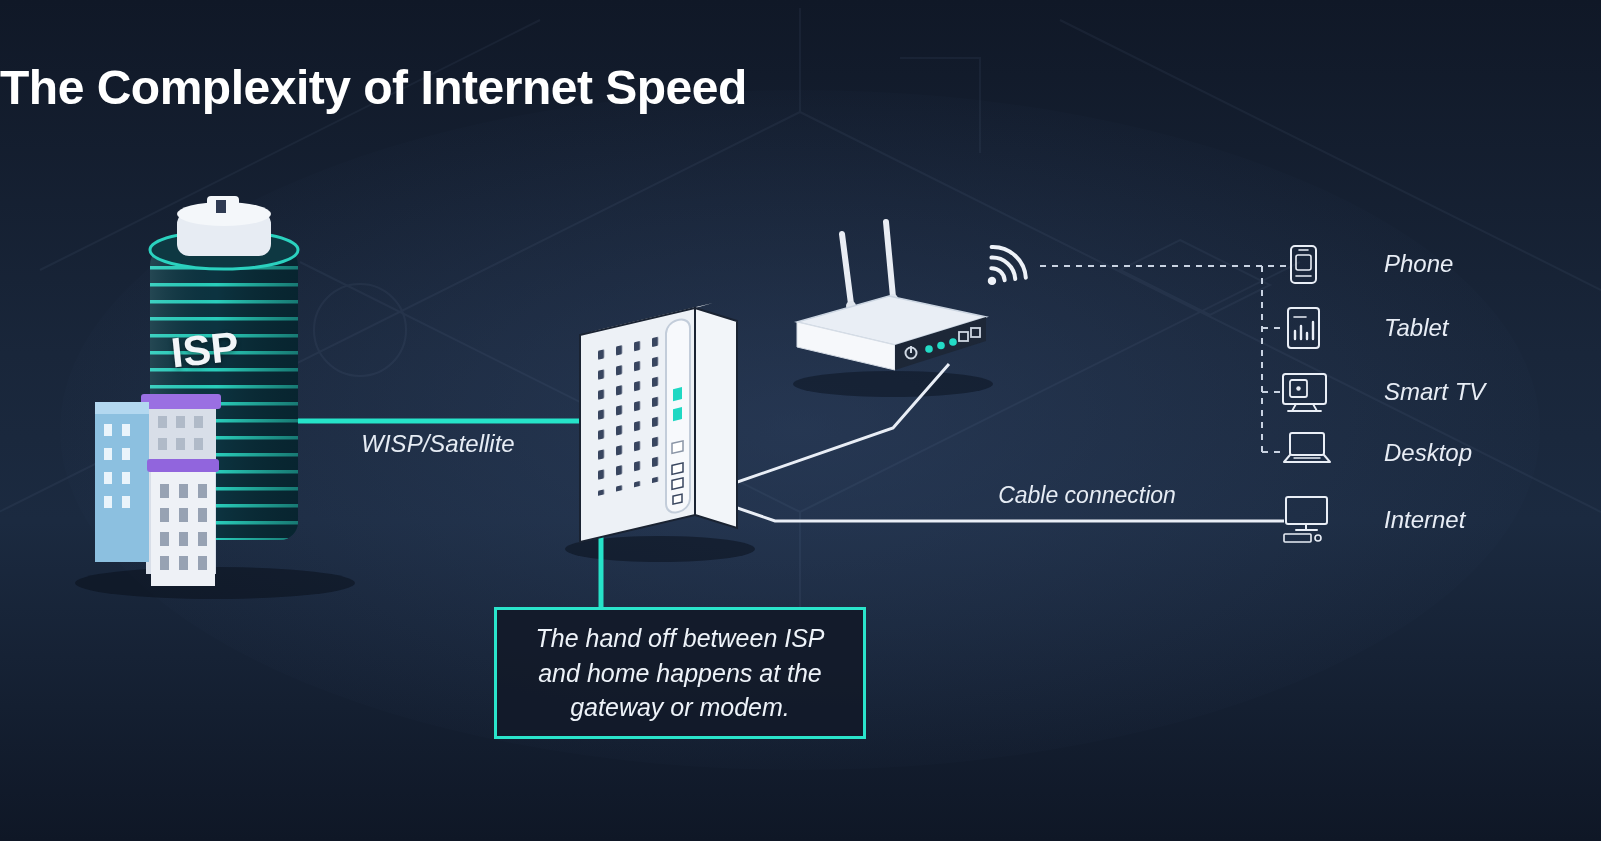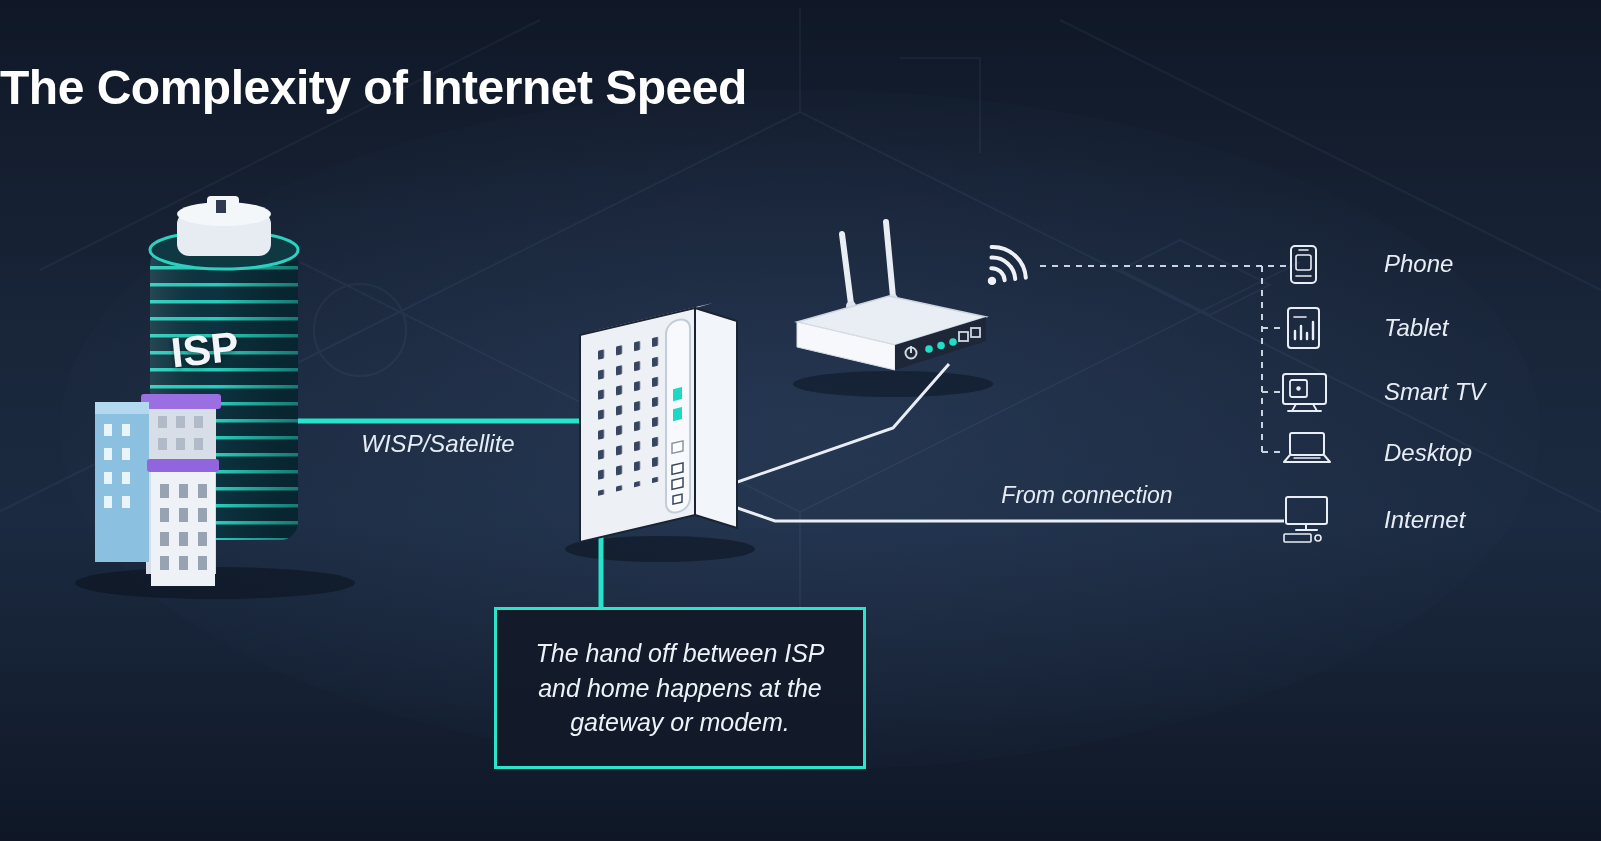--- a/index.html
+++ b/index.html
@@ -15,21 +15,21 @@
   .isp-label{left:146px;top:326px;width:118px;text-align:center;font-size:42px;font-weight:700;color:#f2f5f8;
     transform:rotate(-6deg);text-shadow:0 2px 5px rgba(0,0,0,.45);}
   .conn-label{width:248px;text-align:center;font-size:24px;font-style:italic;font-weight:300;color:#e6ecf4;}
   .conn1{left:314px;top:378px;}
   .conn2{left:314px;top:430px;}
   .wifi-label{left:1028px;top:228px;width:224px;text-align:center;font-size:23px;font-style:italic;font-weight:300;color:#e6ecf4;}
   .wired-label{left:978px;top:482px;width:218px;text-align:center;font-size:23px;font-style:italic;font-weight:300;color:#e6ecf4;}
   .dev{position:absolute;left:1344px;font-size:24px;font-style:italic;font-weight:300;color:#e8edf5;line-height:28px;margin-left:40px;}
   .dev-phone{top:250px}.dev-tablet{top:314px}.dev-tv{top:378px}.dev-laptop{top:439px}.dev-desktop{top:506px}
   .callout{
-    position:absolute;left:494px;top:607px;width:372px;height:162px;box-sizing:border-box;
+    position:absolute;left:494px;top:607px;width:372px;height:132px;box-sizing:border-box;
     border:3px solid #2ae4cb;background:rgba(18,26,41,0.92);
     display:flex;align-items:center;justify-content:center;padding:17px 26px;
   }
   .callout p{margin:0;font-size:25px;font-style:italic;font-weight:300;line-height:1.38;text-align:center;color:#eef3f9;}
 </style>
 </head>
 <body>
 
 <div class="stage">
 
@@ -206,21 +206,21 @@
       </g>
     </g>
   </svg>
 
   <div class="txt title">The Complexity of Internet Speed</div>
 
   <div class="txt isp-label">ISP</div>
 
   <div class="txt conn-label conn2">WISP/Satellite</div>
 
-  <div class="txt wired-label">From connection</div>
+  <div class="txt wired-label">Cable connection</div>
 
   <div class="dev dev-phone">Phone</div>
   <div class="dev dev-tablet">Tablet</div>
   <div class="dev dev-tv">Smart TV</div>
   <div class="dev dev-laptop">Desktop</div>
   <div class="dev dev-desktop">Internet</div>
 
   <div class="callout">
     <p>The hand off between ISP and home happens at the gateway or modem.</p>
   </div>

